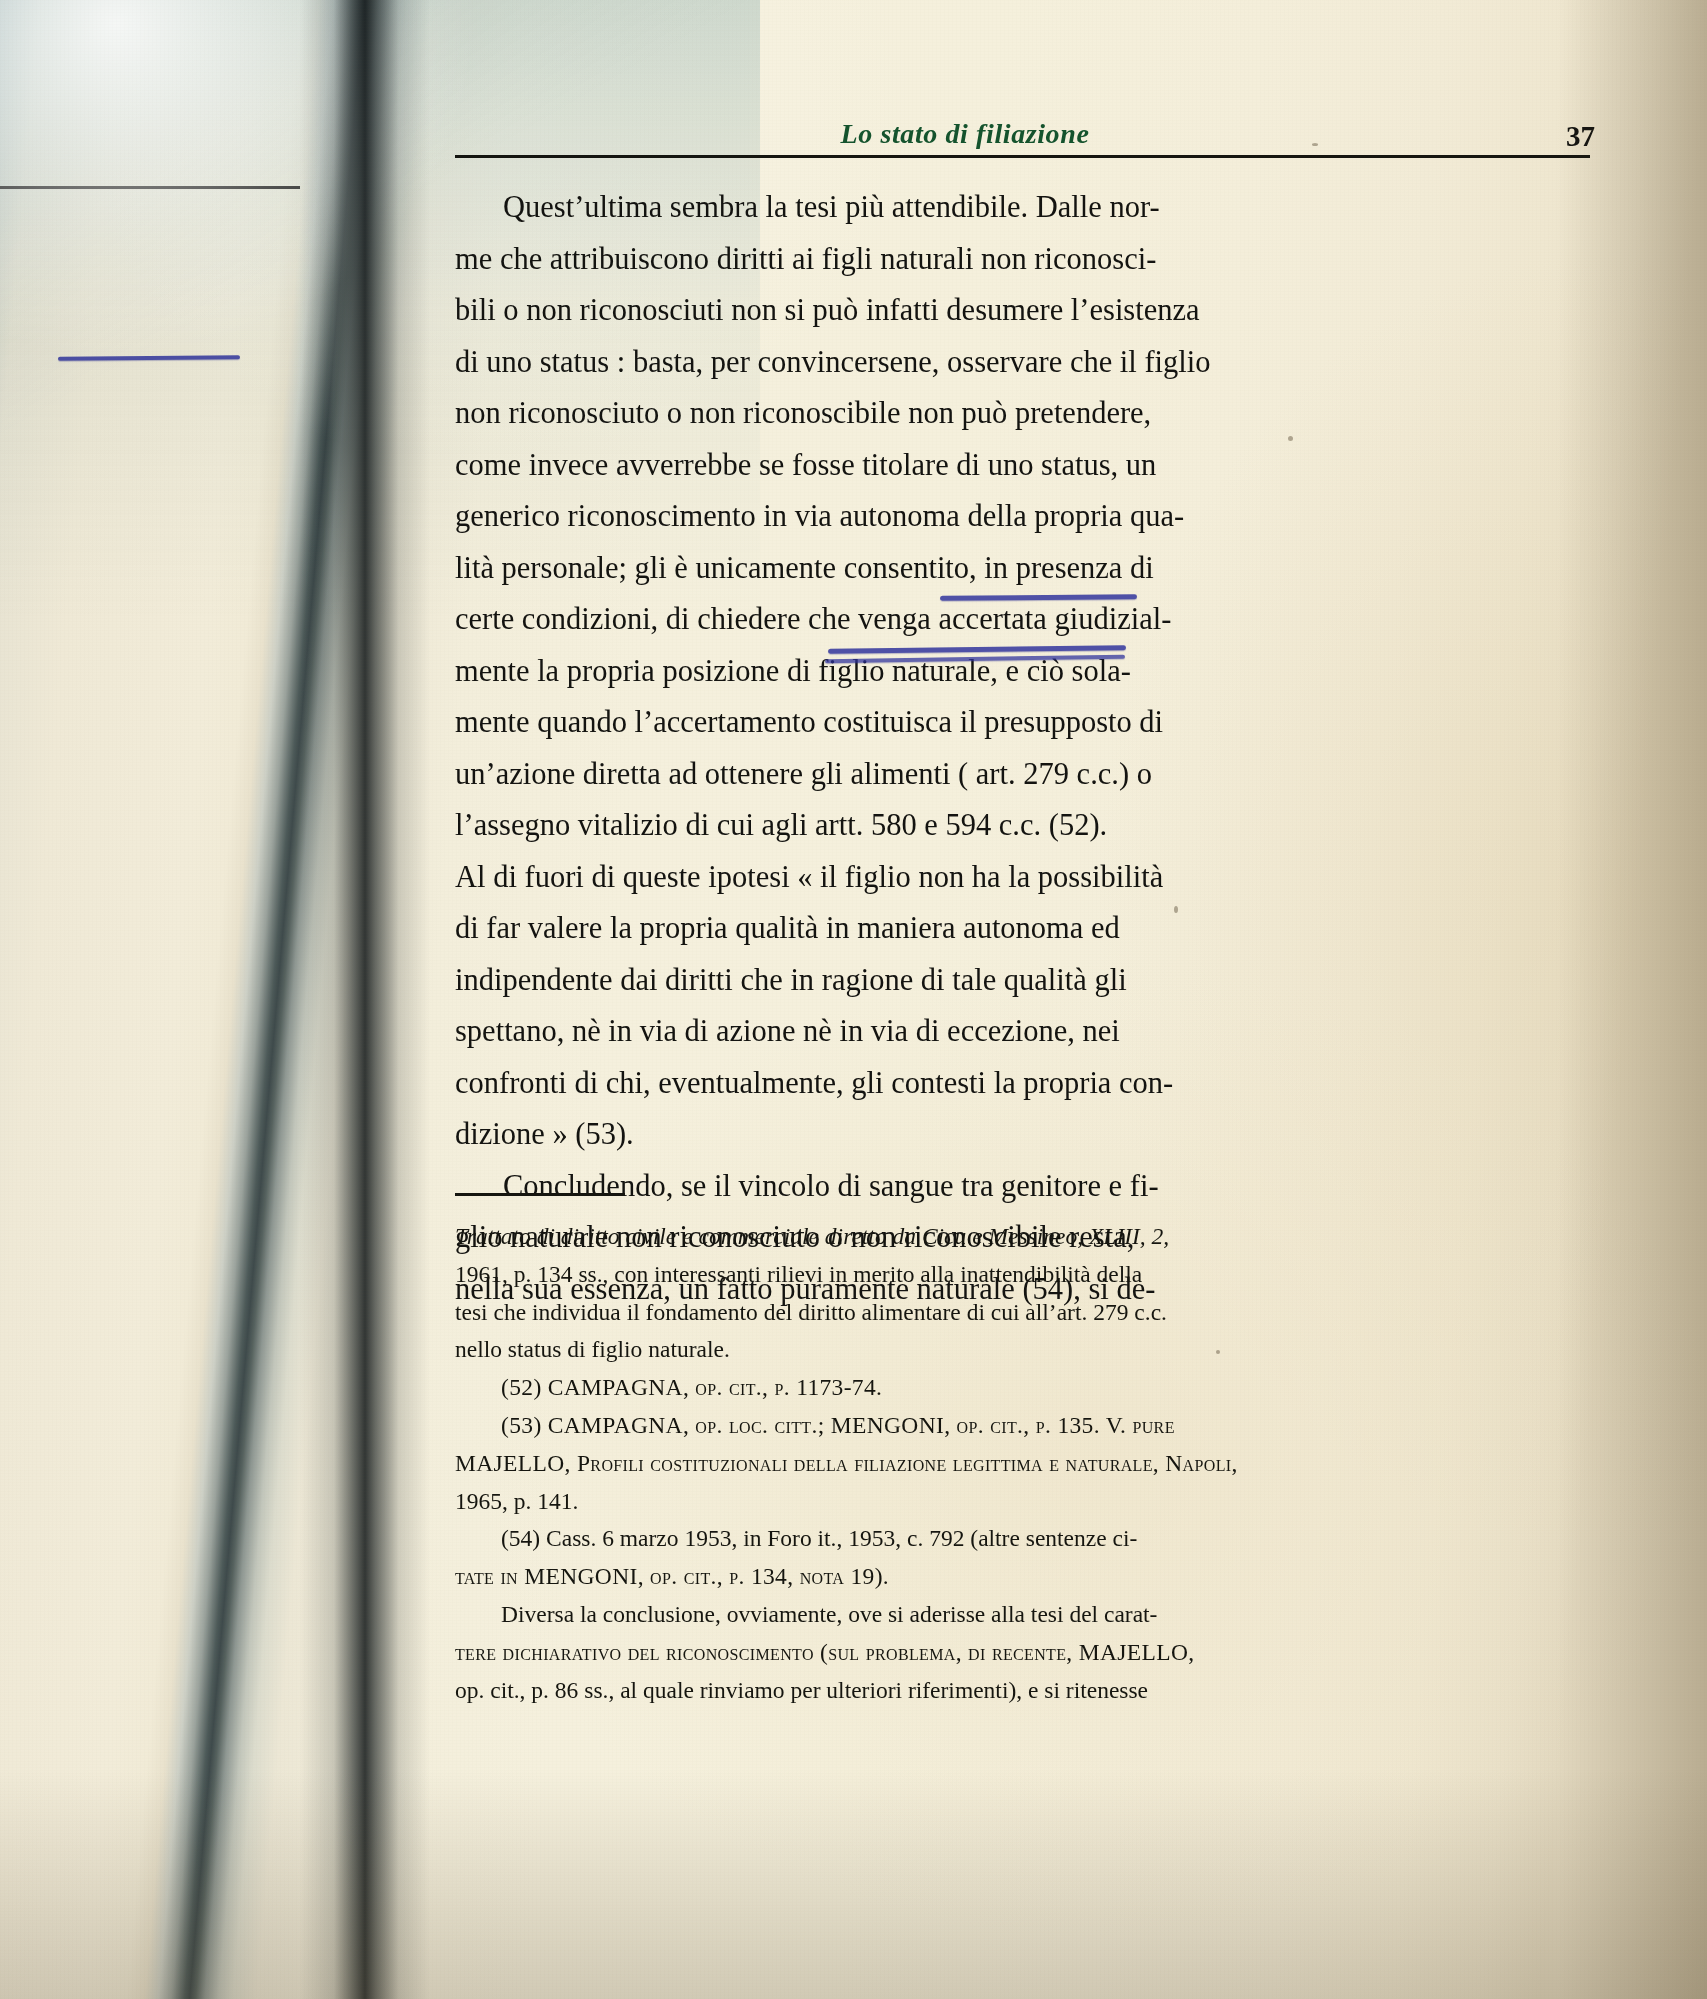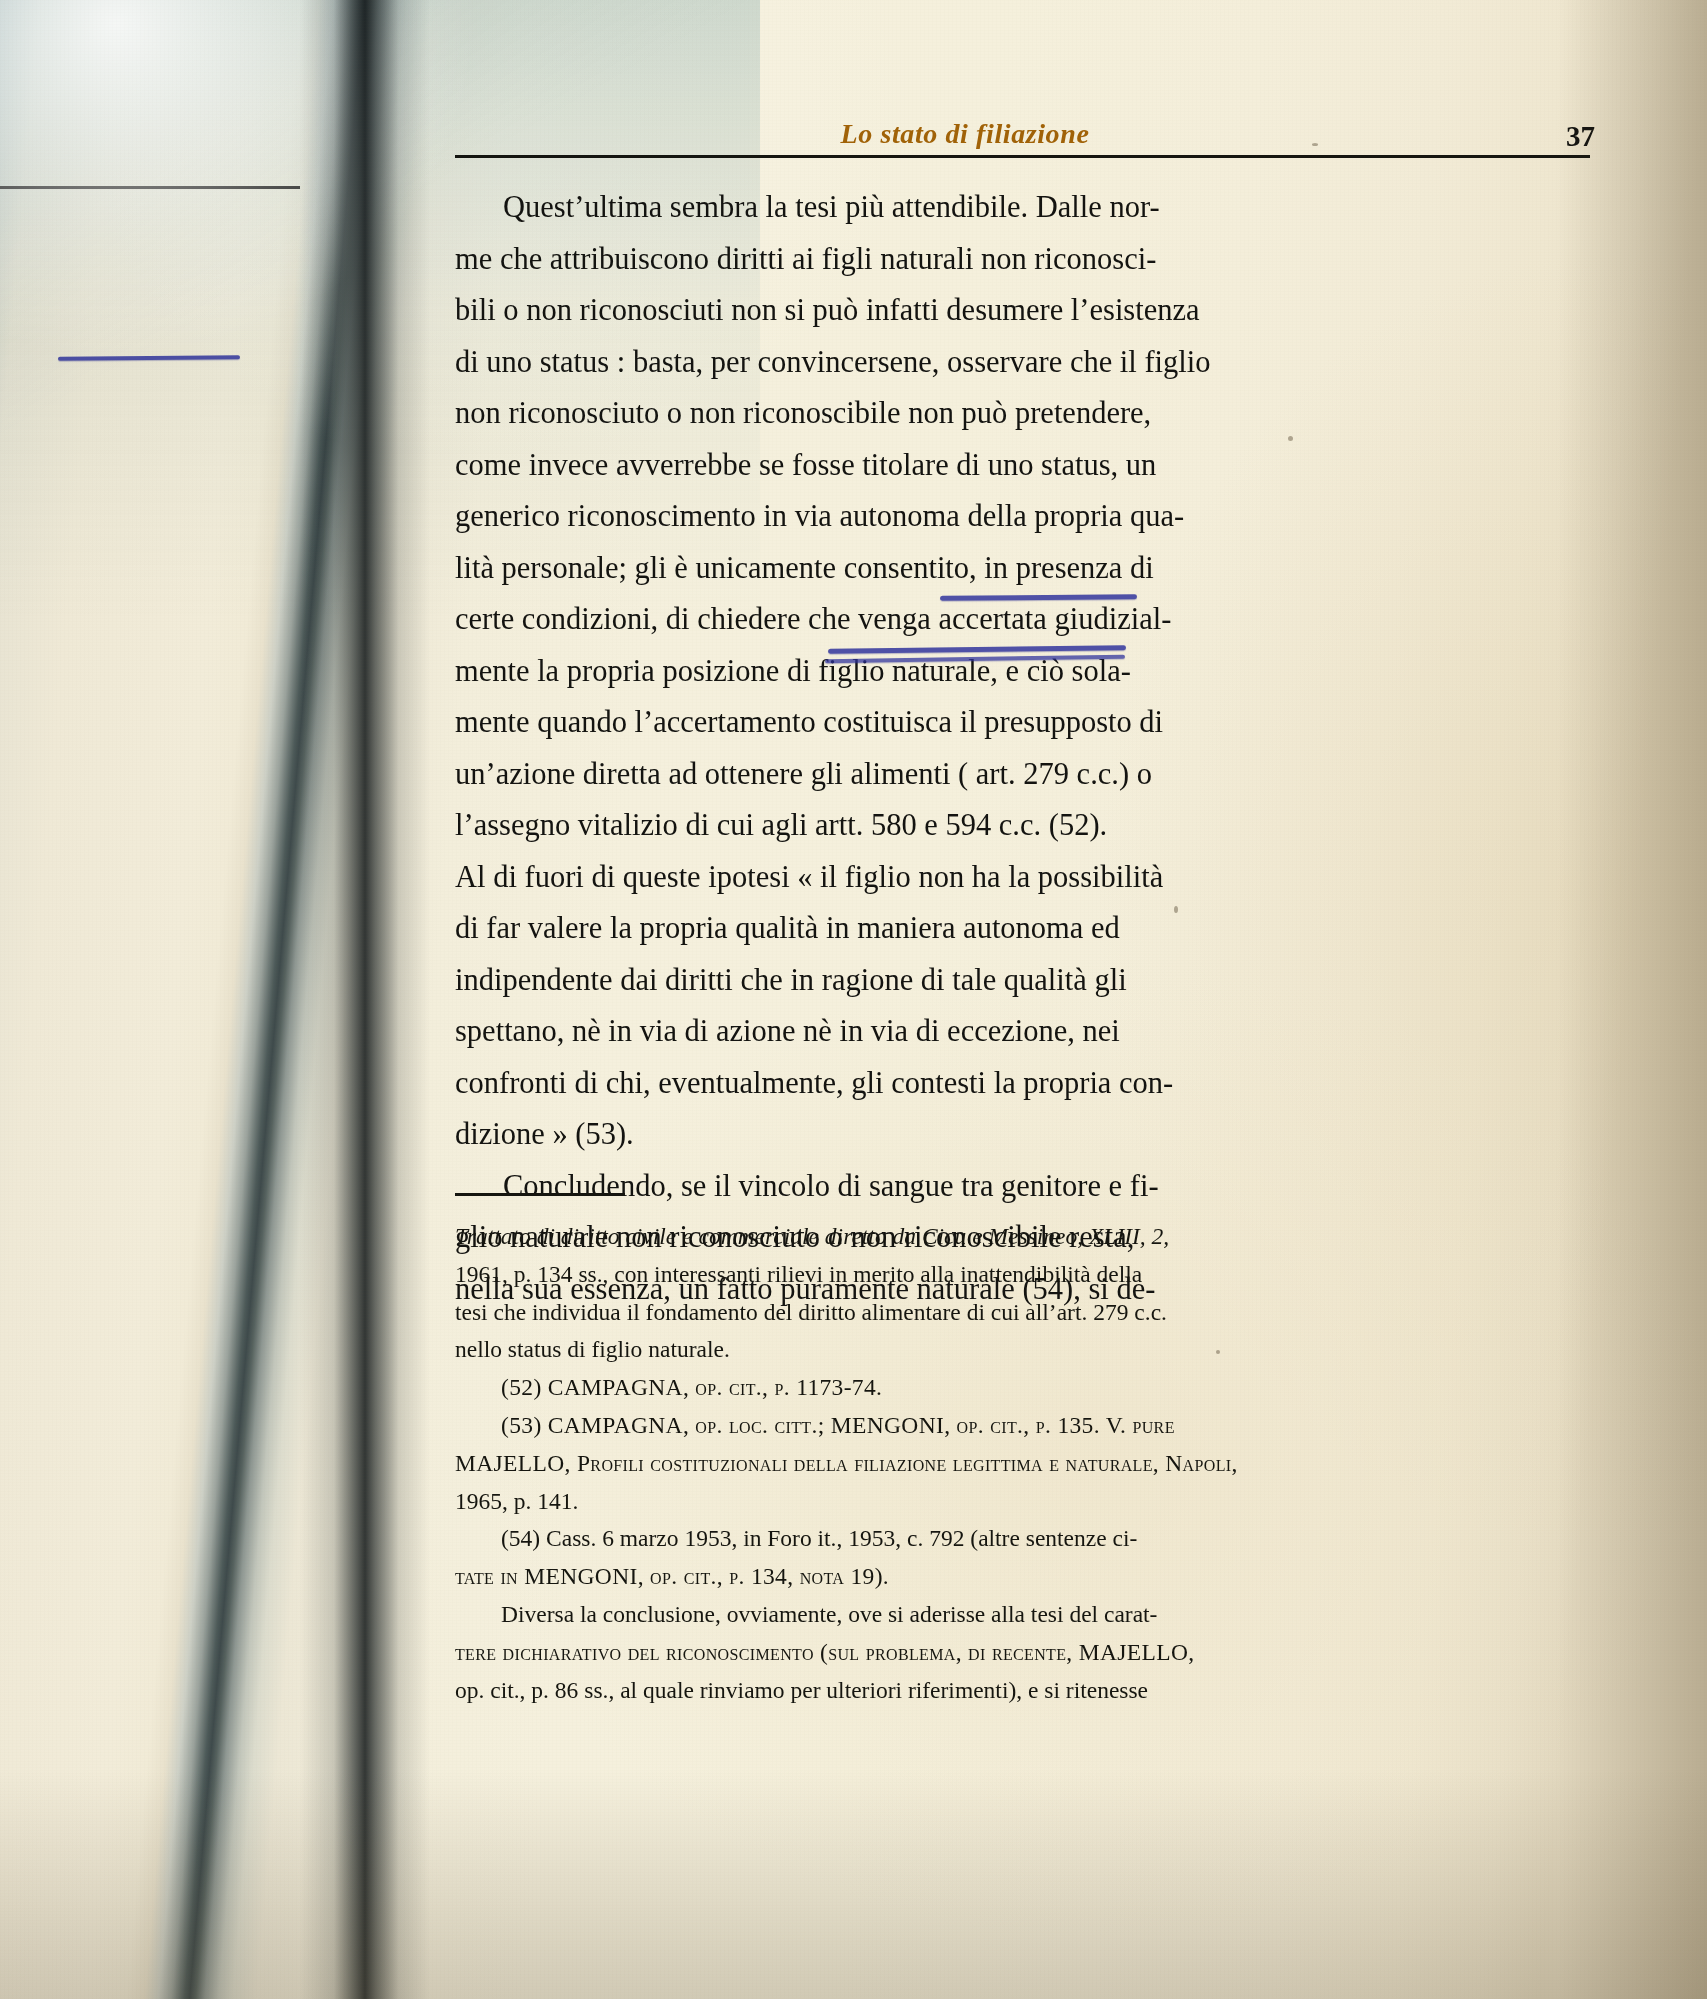--- a/index.html
+++ b/index.html
@@ -144,21 +144,21 @@
     height: 48px;
   }
   .r-title {
     position: absolute;
     left: 0; right: 120px;
     text-align: center;
     font-style: italic;
     font-weight: 700;
     font-size: 28px;
     letter-spacing: .6px;
-    color: #a16207;
+    color: #14532d;
     white-space: nowrap;
   }
   .r-pageno {
     position: absolute;
     right: 0; top: 2px;
     font-size: 29px;
     font-weight: 700;
     color: #121210;
   }
   .r-rule {

